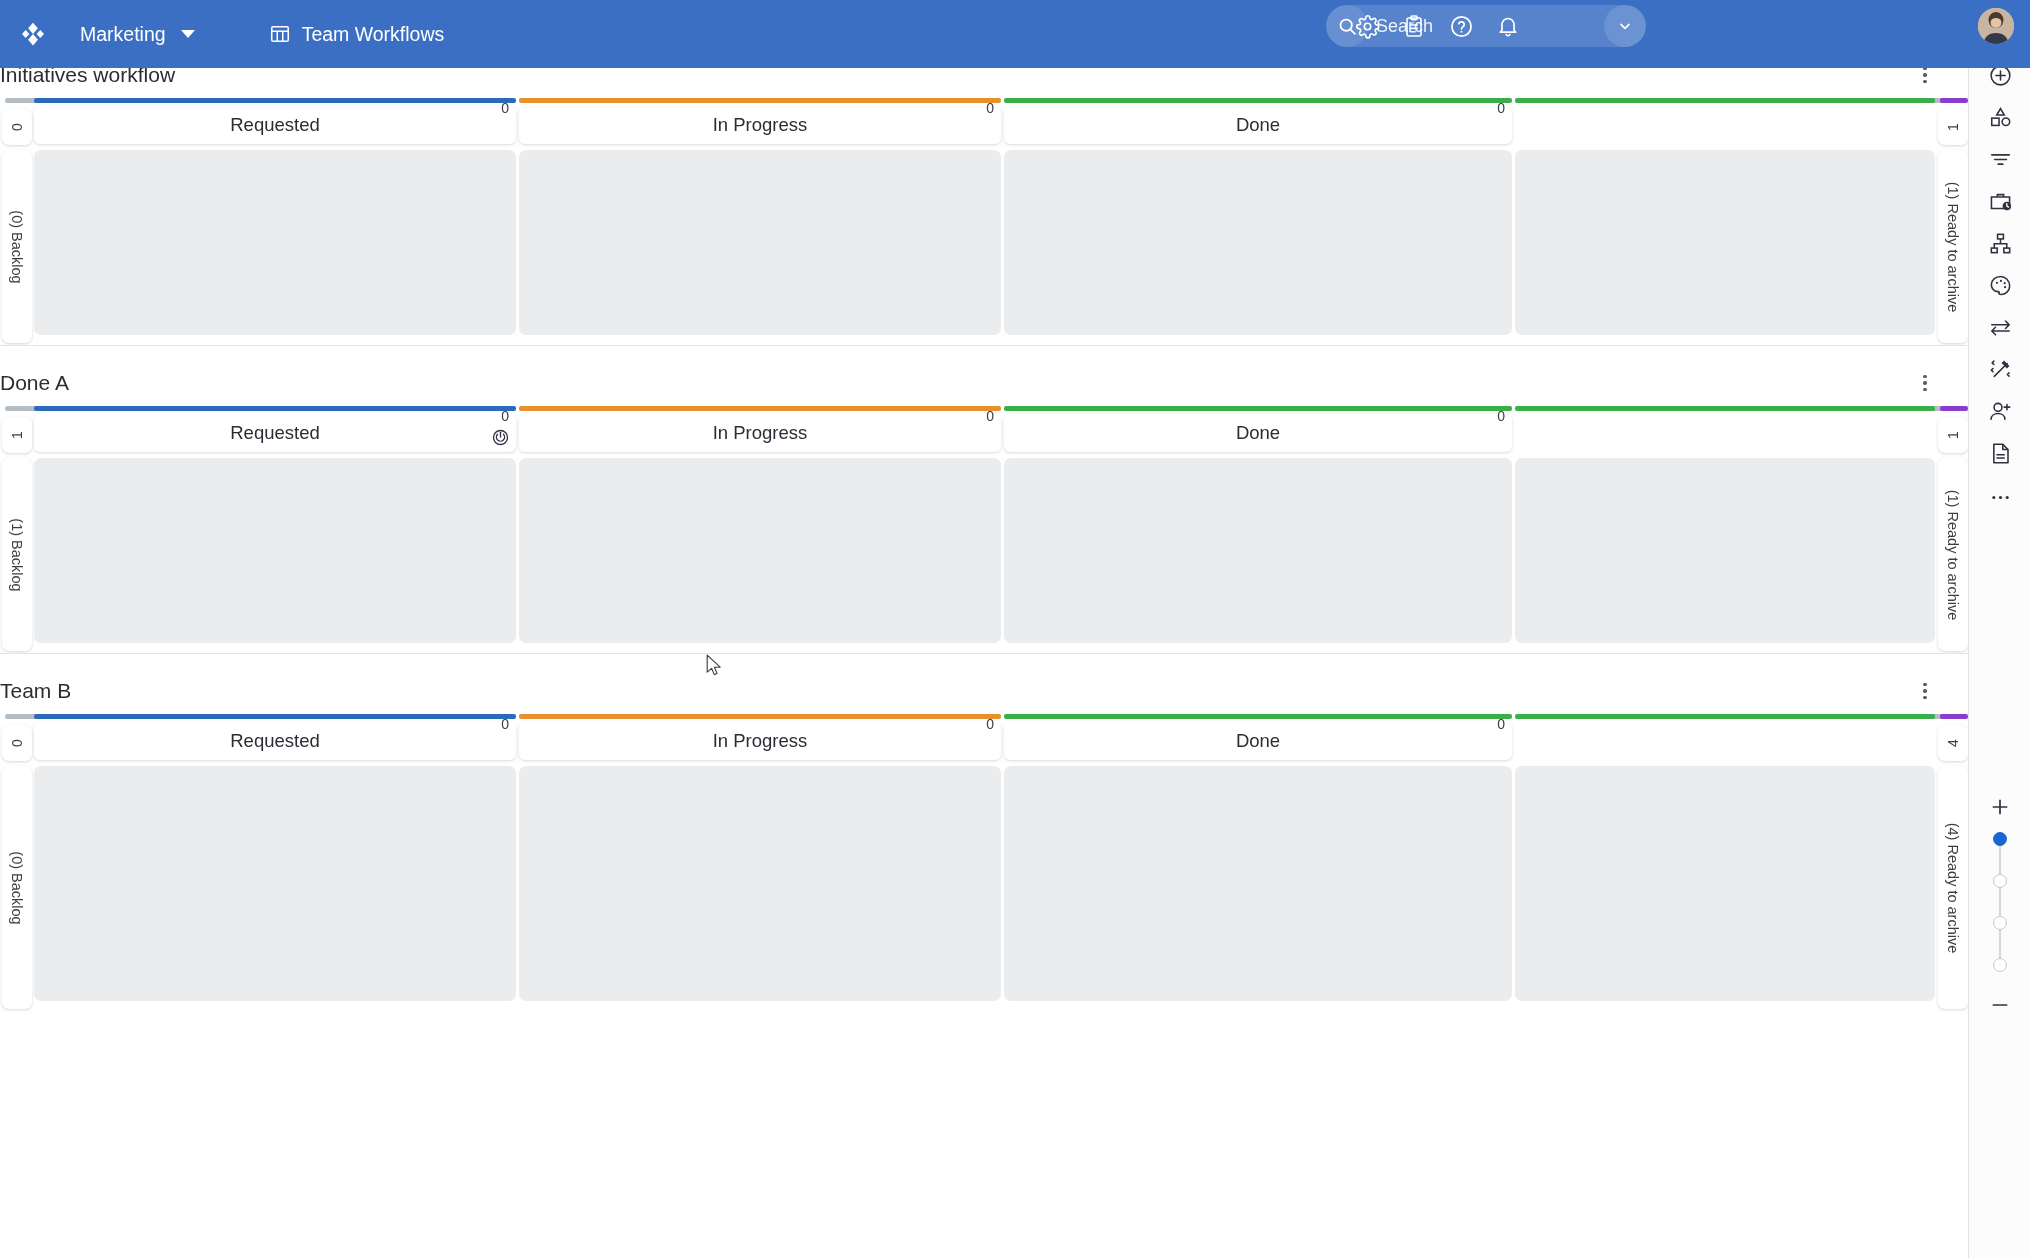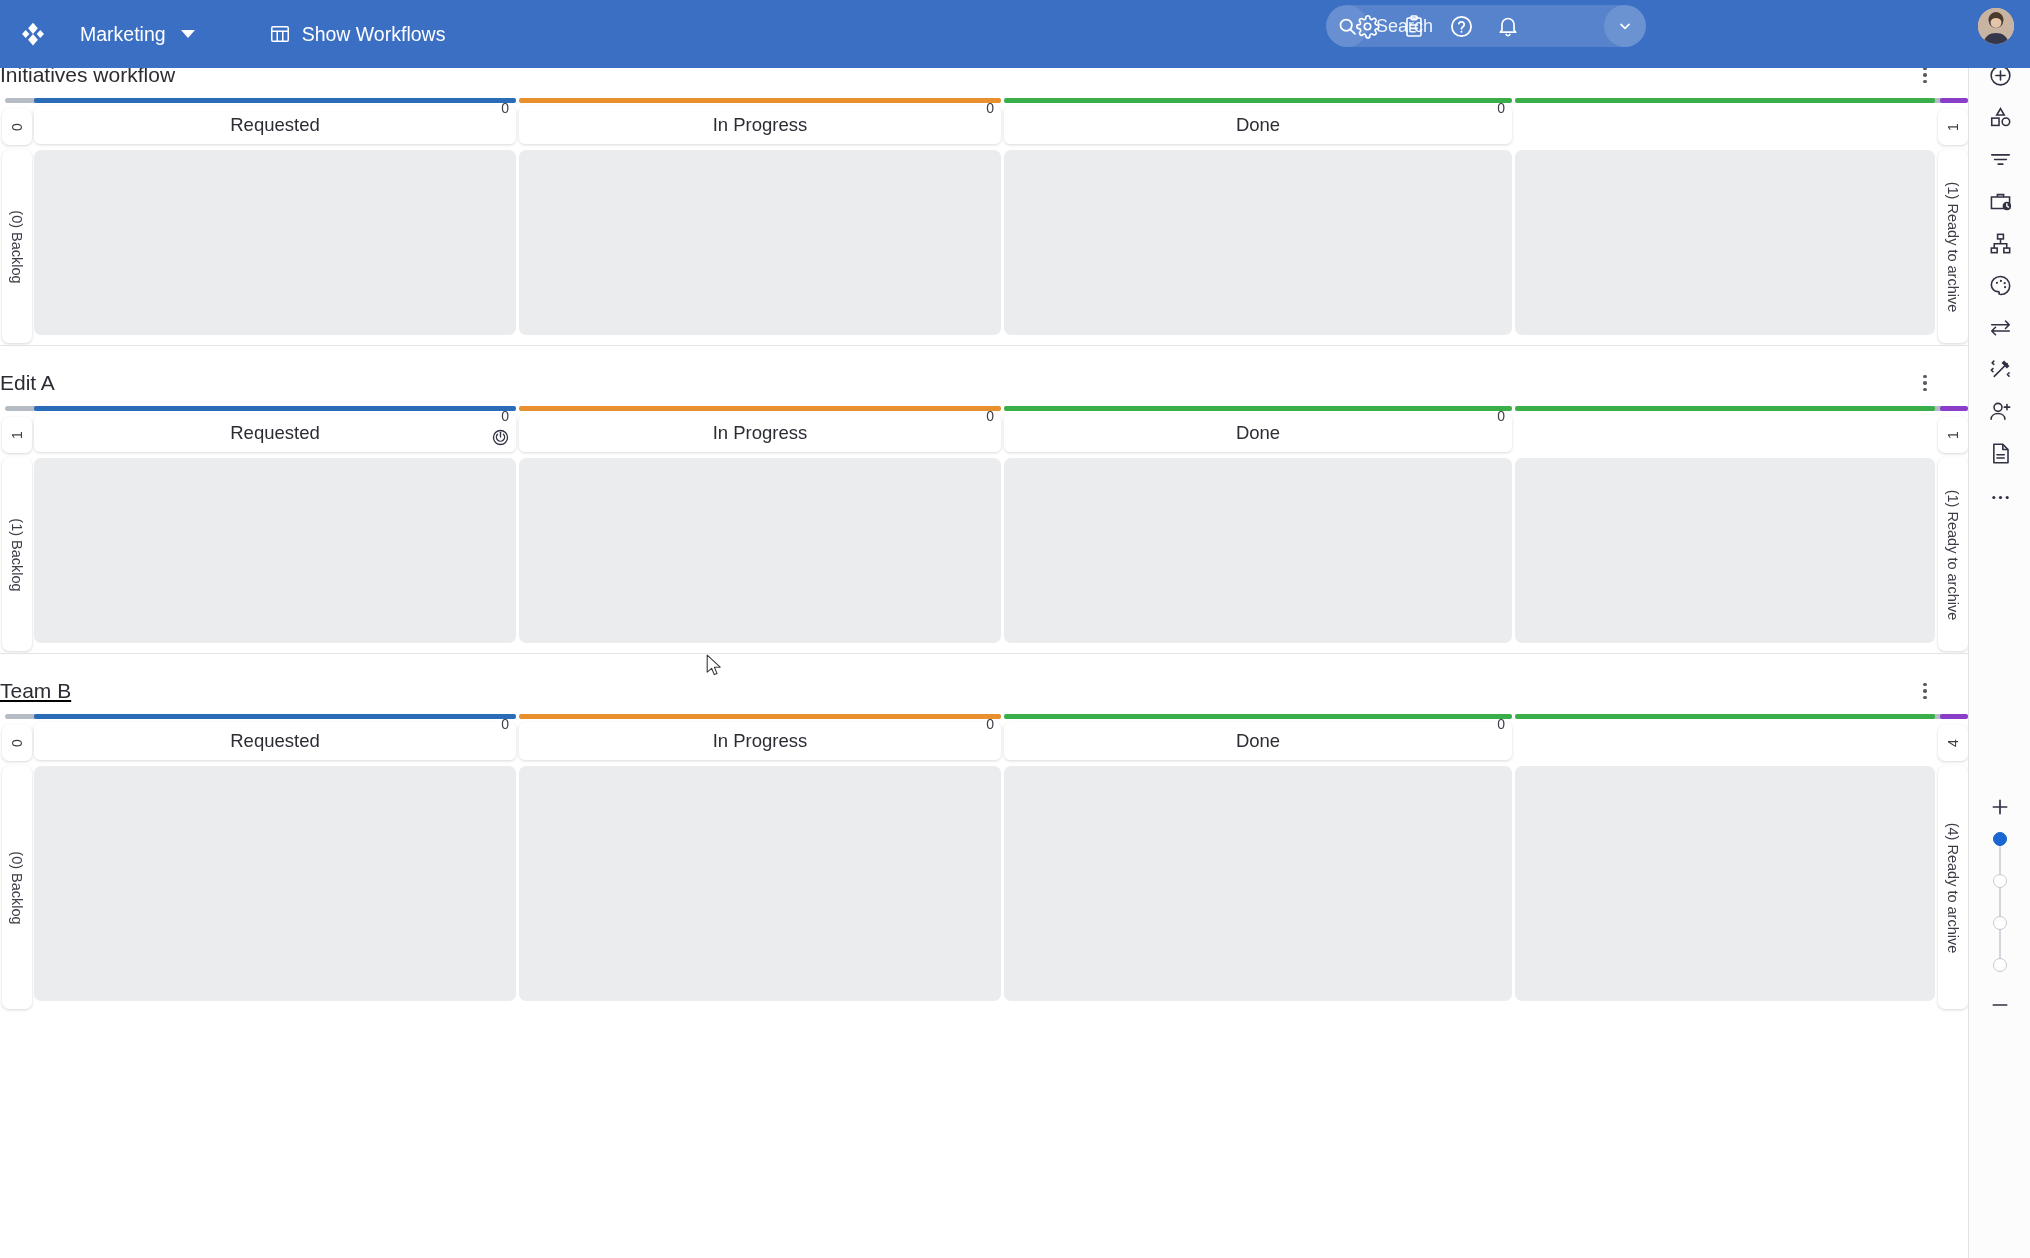--- a/index.html
+++ b/index.html
@@ -180,21 +180,21 @@
 
     <div class="nav-gap"></div>
 
     <div class="nav-item">
       <svg class="nav-ico" viewBox="0 0 24 24" fill="none" stroke="#ffffff" stroke-width="1.7">
         <rect x="3" y="4" width="18" height="16" rx="1.5"></rect>
         <line x1="3" y1="9" x2="21" y2="9"></line>
         <line x1="9" y1="9" x2="9" y2="20"></line>
         <line x1="15" y1="9" x2="15" y2="20"></line>
       </svg>
-      <span>Show Workflows</span>
+      <span>Team Workflows</span>
     </div>
 
 
     <div class="search-box">
       <div class="search-circle">
         <svg width="21" height="21" viewBox="0 0 24 24" fill="none" stroke="#ffffff" stroke-width="2">
           <circle cx="10.5" cy="10.5" r="6.5"></circle>
           <line x1="15.5" y1="15.5" x2="20.5" y2="20.5" stroke-linecap="round"></line>
         </svg>
       </div>
@@ -307,21 +307,21 @@
           </div>
           <div class="col" style="left: 1515px; width: 420px;">
             <div class="col-head" style="box-shadow: none; background: rgb(255, 255, 255);"></div>
             <div class="col-drop" style="height: 185px;"></div>
           </div>
         </div>
       </div>
       <div class="lane-sep" style="top: 293px;"></div>
       <div class="swimlane" style="top: 308px;">
         <div class="lane-title-row">
-          <div class="lane-title">Edit A</div>
+          <div class="lane-title">Done A</div>
           <div class="lane-menu">
             <i></i>
             <i></i>
             <i></i>
           </div>
         </div>
         <div class="lane-body" style="height: 247px;">
           <div class="nub" style="left: 5px; top: 0px;"></div>
           <div class="nub" style="left: 1930px; top: 0px; width: 32px;"></div>
           <div class="accent" style="left: 34px; width: 482px; background: rgb(43, 108, 184);"></div>
@@ -371,21 +371,21 @@
             </div>
             <div class="col-drop" style="height: 185px;"></div>
           </div>
           <div class="col" style="left: 1515px; width: 420px;">
             <div class="col-head" style="box-shadow: none; background: rgb(255, 255, 255);"></div>
             <div class="col-drop" style="height: 185px;"></div>
           </div>
         </div>
       </div>
       <div class="lane-sep" style="top: 601px;"></div>
-      <div class="swimlane" style="top: 616px; text-decoration: underline;">
+      <div class="swimlane" style="top: 616px;">
         <div class="lane-title-row">
           <div class="lane-title">Team B</div>
           <div class="lane-menu">
             <i></i>
             <i></i>
             <i></i>
           </div>
         </div>
         <div class="lane-body" style="height: 297px;">
           <div class="nub" style="left: 5px; top: 0px;"></div>

